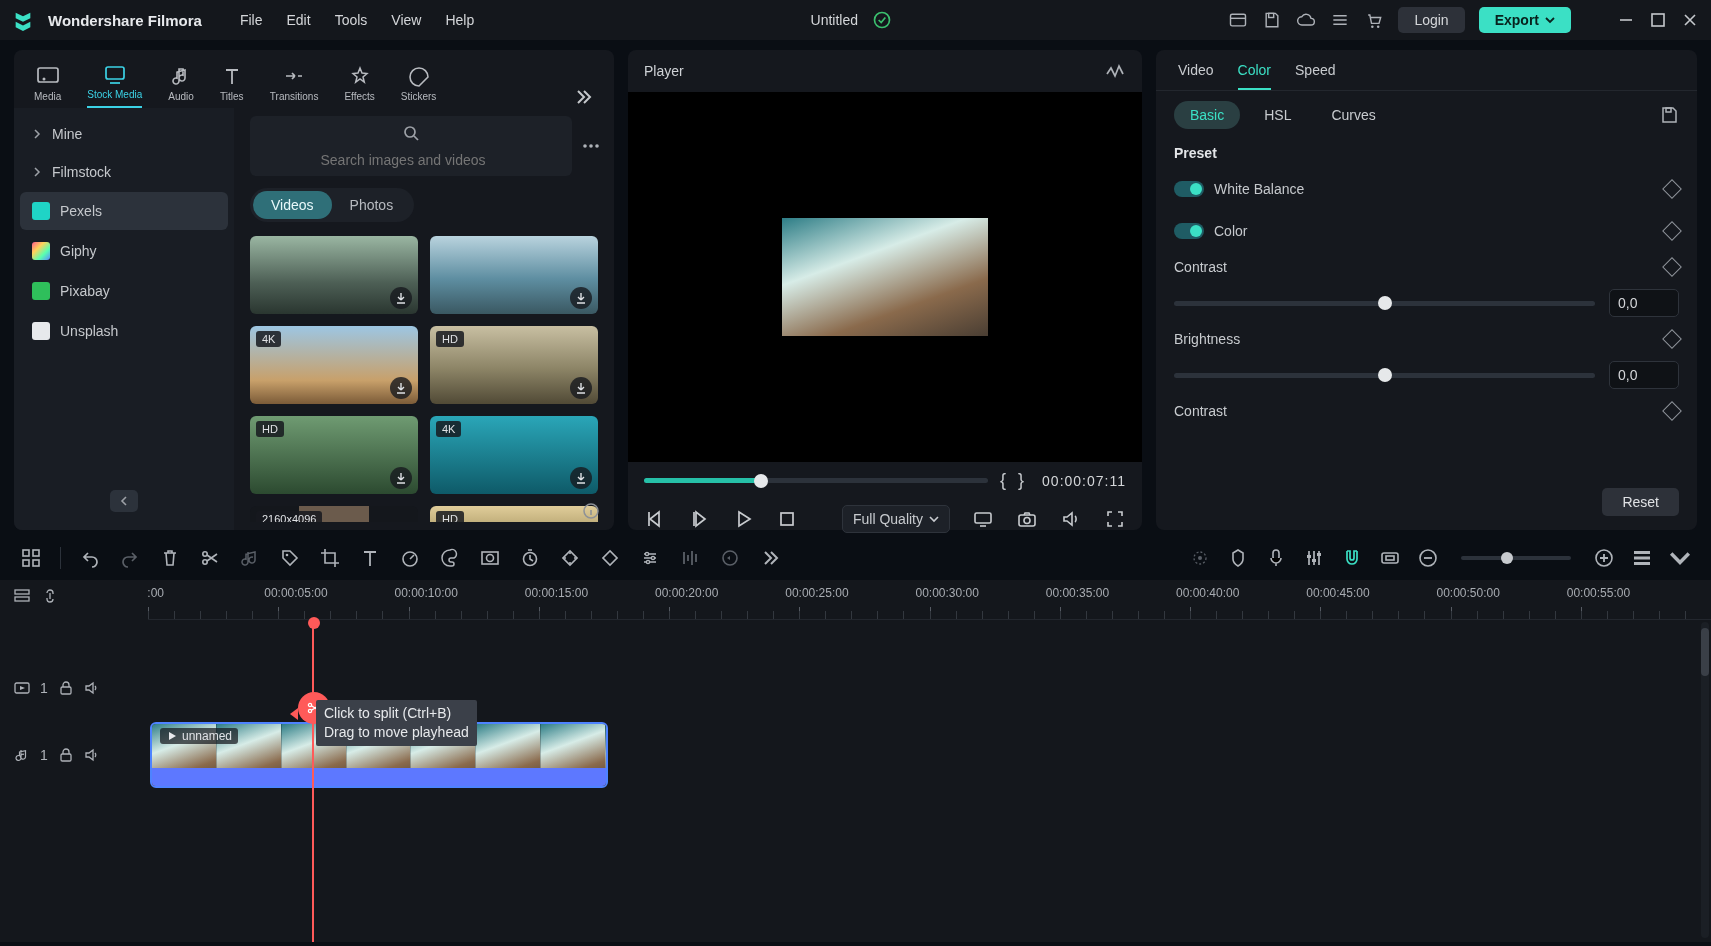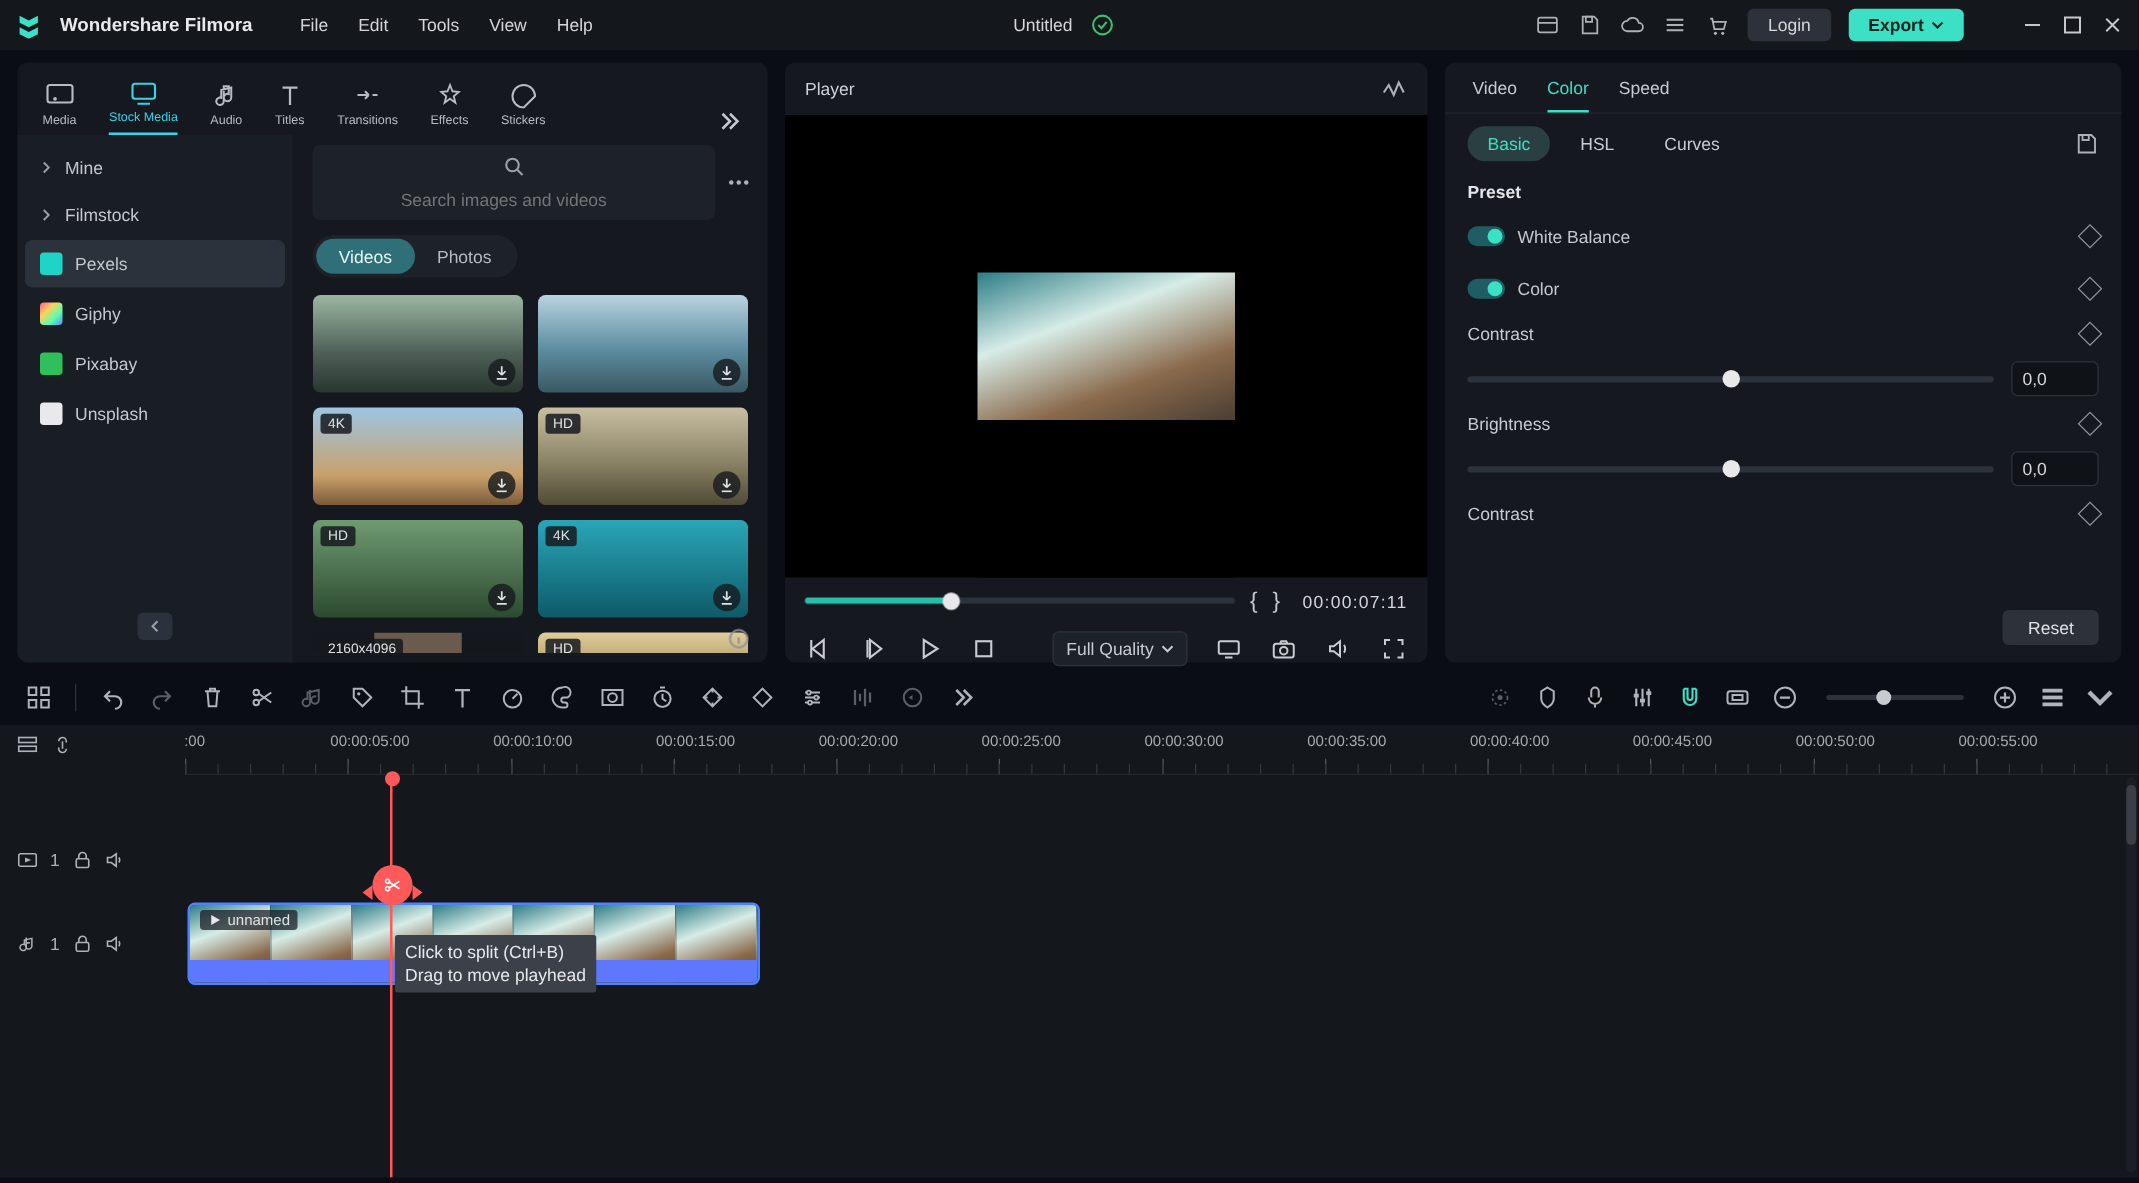--- a/index.html
+++ b/index.html
@@ -139,21 +139,21 @@
 .clip .frames { position:absolute; inset:0; display:flex;}
 .clip .frames span{flex:1; background:linear-gradient(160deg,#2d7d86 0%,#d7ece7 35%,#8a6a4c 70%,#4a3e33 100%); border-right:1px solid rgba(0,0,0,.25);}
 .clip .aud { position: absolute; left:0; right:0; bottom:0; height:18px; background:#5d78ff; }
 .clip .name { position: absolute; left: 8px; top: 4px; background: rgba(18,20,25,.7); color: #dfe2e6; font-size: 12px; padding: 1px 6px; border-radius: 3px; display:flex; gap:4px; align-items:center;}
 .playhead { position: absolute; top: 0; bottom: 0; left: 164px; width: 0; border-left: 2px solid #ff5a59; z-index:4;}
 .playhead .head { position:absolute; top:-3px; left:-6px; width:12px; height:12px; background:#ff5a59; border-radius:50%;}
 .playhead .scis { position:absolute; top:72px; left:-16px; width:32px; height:32px; background:#ff5a59; border-radius:50%; display:flex; align-items:center; justify-content:center; color:#fff;}
 .playhead .scis::before, .playhead .scis::after{content:"";position:absolute;top:50%;width:10px;height:0;border-top:6px solid transparent;border-bottom:6px solid transparent;}
 .playhead .scis::before{right:100%; border-right:8px solid #ff5a59;}
 .playhead .scis::after{left:100%; border-left:8px solid #ff5a59;}
-.tooltip { position:absolute; top:80px; left:168px; background:#3b4049; color:#e7e9ec; font-size:14px; padding:4px 8px; border-radius:2px; line-height:1.35; z-index:5; white-space:nowrap;margin-top:48px;}
+.tooltip { position:absolute; top:80px; left:168px; background:#3b4049; color:#e7e9ec; font-size:14px; padding:4px 8px; border-radius:2px; line-height:1.35; z-index:5; white-space:nowrap;}
 .tl-scroll{position:absolute; right:2px; top:42px; bottom:4px; width:8px; background:#1b1f25; border-radius:4px;}
 .tl-scroll .th{position:absolute; left:0; right:0; top:6px; height:48px; background:#3a3f47; border-radius:4px;}
 </style>
 </head>
 <body>
 
 <div class="titlebar">
   <svg class="logo" viewBox="0 0 24 24">
       <path fill="#3be0c5" d="M4 4l8 4 8-4v6l-8 4-8-4zm0 10l8 4 8-4v6l-8 4-8-4z"></path>
     </svg>

